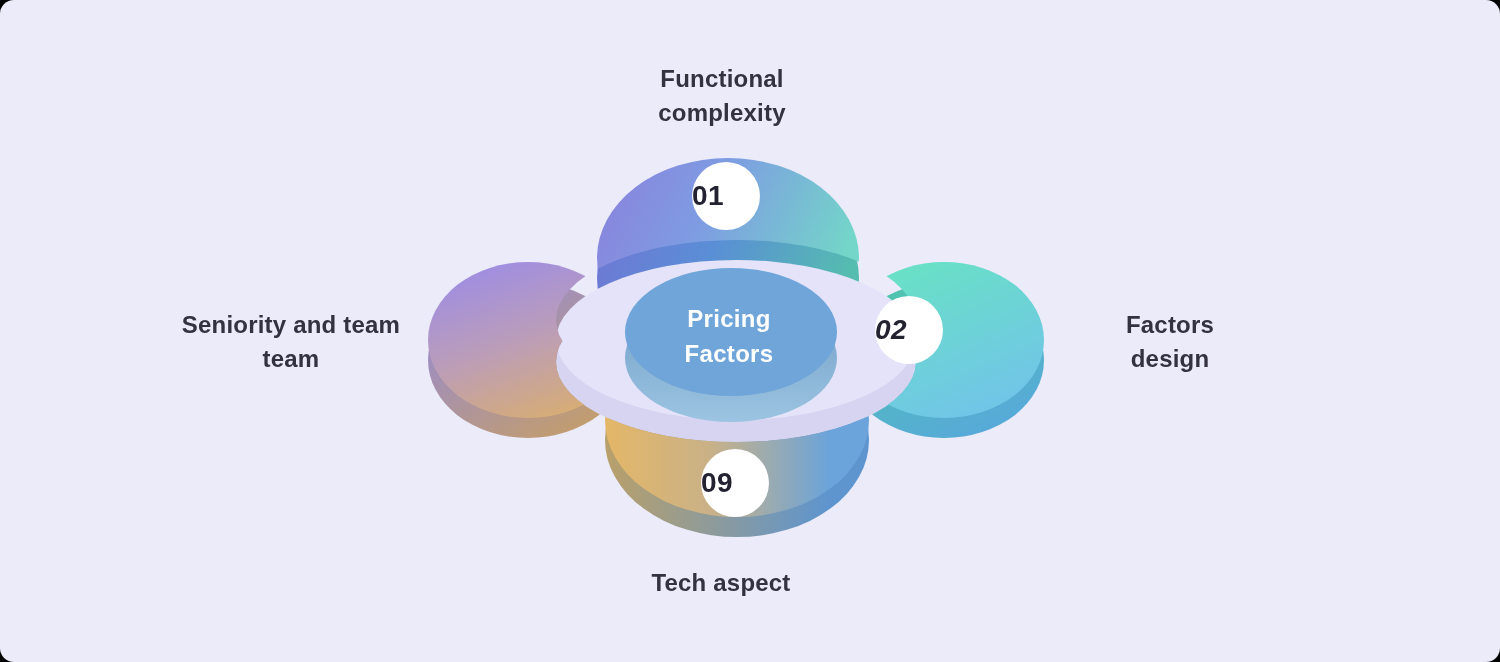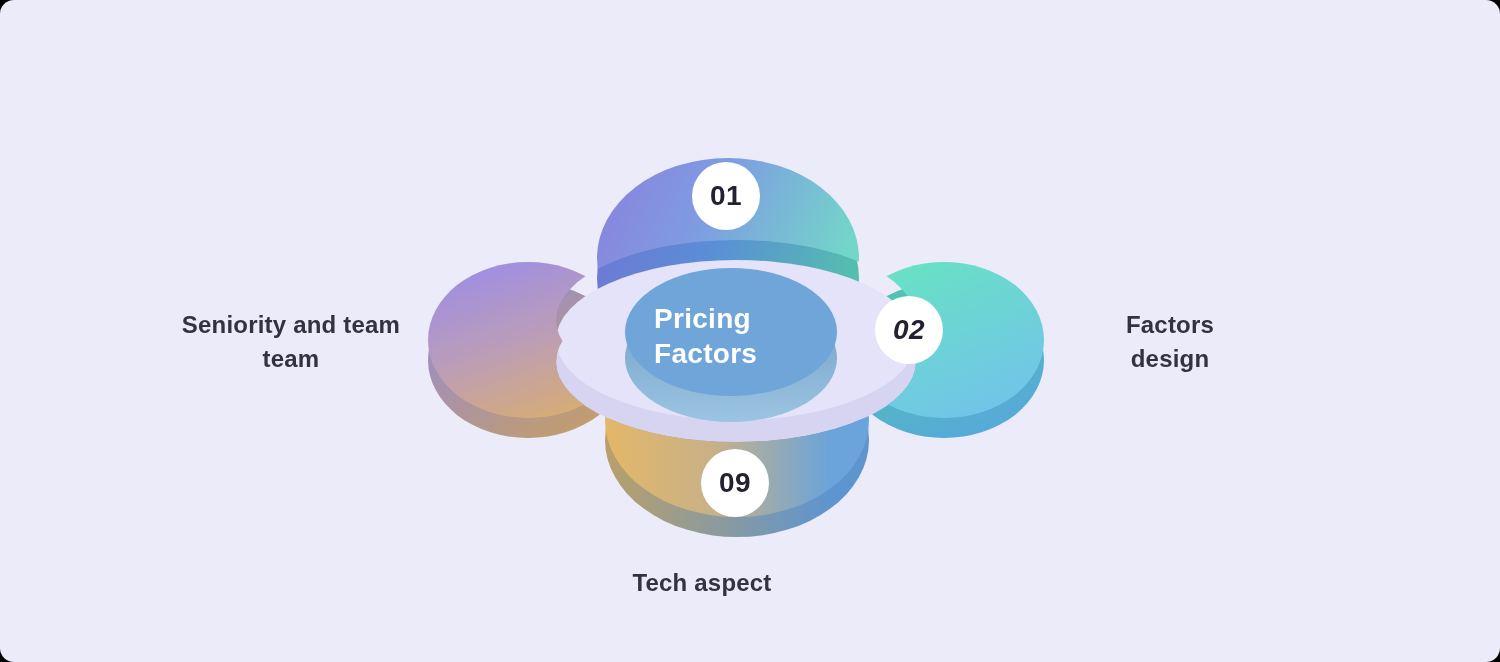--- a/index.html
+++ b/index.html
@@ -32,50 +32,50 @@
     position: absolute;
     color: #34323f;
     font-weight: 600;
     font-size: 24px;
     line-height: 34px;
     text-align: center;
     letter-spacing: 0.2px;
   }
   .label-top    { left: 622px;  top: 62px;  width: 200px; }
   .label-right  { left: 1100px; top: 308px; width: 140px; }
-  .label-bottom { left: 582px;  top: 566px; width: 240px; }
+  .label-bottom { left: 601px;  top: 566px; width: 240px; }
   .label-left   { left: 181px;  top: 308px; width: 220px; }
   .badge {
     position: absolute;
     width: 68px;
     height: 68px;
     border-radius: 50%;
     background: #ffffff;
     display: flex;
     align-items: center;
-    justify-content: center;
+    justify-content: flex-start;
     font-size: 28px;
     font-weight: 700;
     color: #232230;
     letter-spacing: 0.5px;
   }
   .badge-1 { left: 692px; top: 162px; }
   .badge-2 { left: 875px; top: 296px; font-style: italic; }
   .badge-3 { left: 701px; top: 449px; }
   .badge-4 { left: 467px; top: 297px; }
   .center-label {
     position: absolute;
     left: 654px;
     top: 301px;
     width: 150px;
     color: #ffffff;
-    font-size: 28px;
+    font-size: 24px;
     line-height: 35px;
     font-weight: 700;
-    text-align: left;
+    text-align: center;
     letter-spacing: 0.3px;
   }
 </style>
 </head>
 <body>
 
 <div class="stage">
 
   <svg width="1500" height="662" viewBox="0 0 1500 662">
     <defs>
@@ -162,18 +162,19 @@
     <div class="badge badge-1">
       <span>01</span>
     </div>
     <div class="badge badge-2">
       <span>02</span>
     </div>
     <div class="badge badge-3">
       <span>09</span>
     </div>
 
+    <div class="factor-label label-top">Functional complexity</div>
     <div class="factor-label label-right">Factors design</div>
     <div class="factor-label label-bottom">Tech aspect</div>
     <div class="factor-label label-left">Seniority and team team</div>
 
   </div>
 </div>
 
 </body></html>

